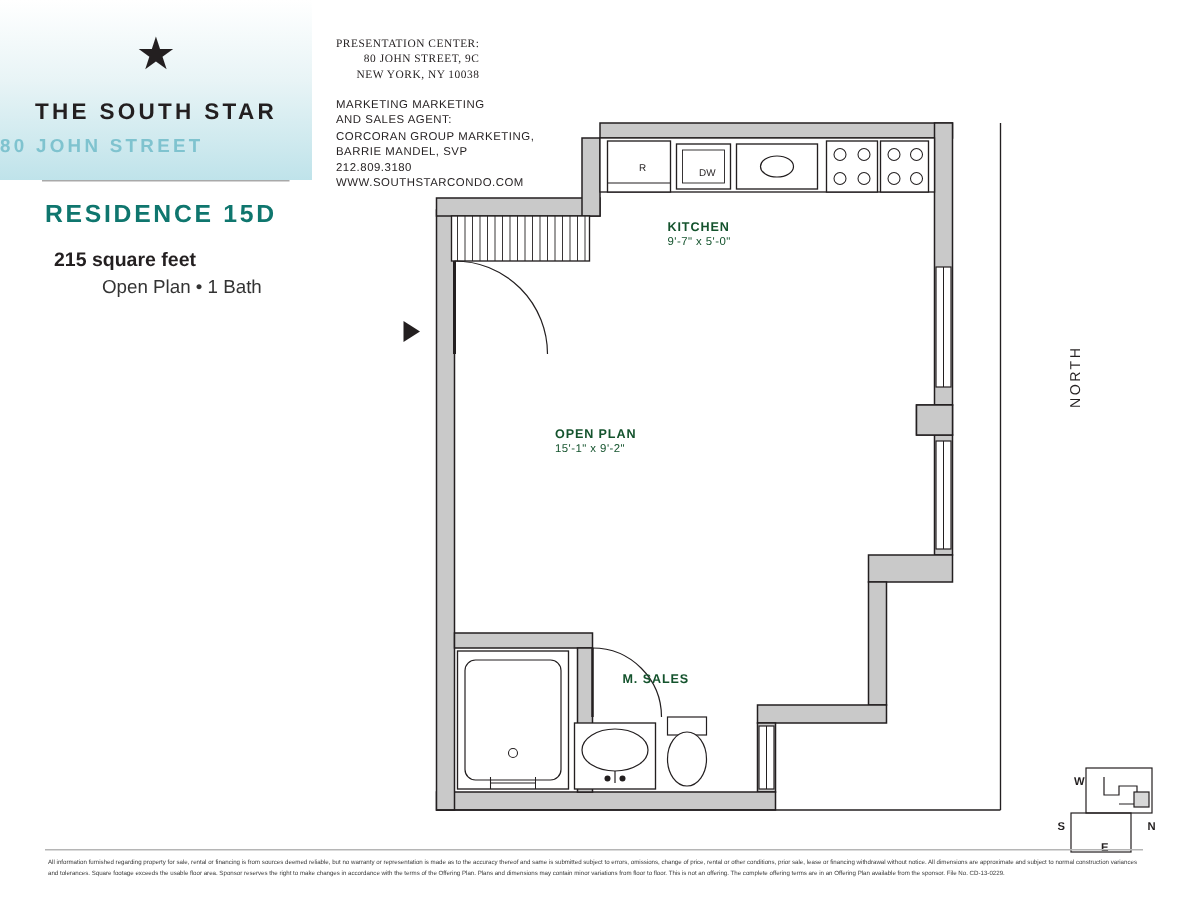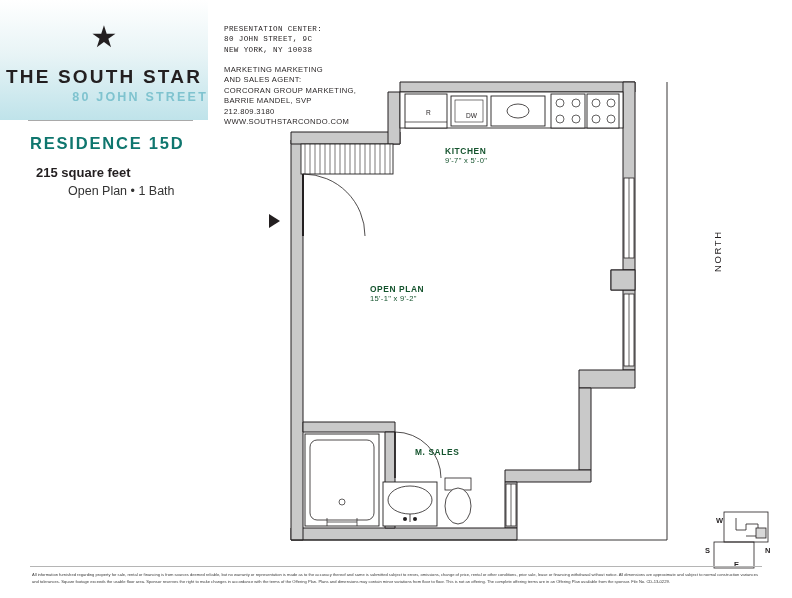--- a/index.html
+++ b/index.html
@@ -26,29 +26,29 @@
     left: 50%; top: 22px;
     transform: translateX(-50%);
     font-size: 30px;
     line-height: 30px;
     color: #231f20;
   }
   .brand-name {
     position: absolute;
     left: 0; right: 0; top: 66px;
     text-align: center;
-    font-size: 19px;
+    font-size: 15px;
     font-weight: bold;
     letter-spacing: 2.2px;
     color: #231f20;
   }
   .brand-addr {
     position: absolute;
     left: 0; right: 0; top: 90px;
-    text-align: right;
+    text-align: left;
     font-size: 12.5px;
     font-weight: bold;
     letter-spacing: 2.2px;
     color: #7fc3cf;
   }
   .brand-rule {
     position: absolute;
     left: 28px; top: 120px;
     width: 165px; height: 1px;
     background: #a9a9a9;
@@ -186,21 +186,21 @@
   <div class="brand-star">★</div>
   <div class="brand-name">THE SOUTH STAR</div>
   <div class="brand-addr">80 JOHN STREET</div>
 </div>
 <div class="brand-rule"></div>
 
 <div class="residence-title">RESIDENCE 15D</div>
 <div class="sqft">215 square feet</div>
 <div class="planline">Open Plan • 1 Bath</div>
 
-<pre class="contact-a" style="font-family:Liberation Mono, monospace;margin:0;">PRESENTATION CENTER:
+<pre class="contact-a" style="font-family:Liberation Serif, serif;margin:0;text-align:right;">PRESENTATION CENTER:
 80 JOHN STREET, 9C
 NEW YORK, NY 10038</pre>
 <pre class="contact-b" style="font-family:'Liberation Sans',sans-serif;margin:0;">MARKETING MARKETING
 AND SALES AGENT:
 CORCORAN GROUP MARKETING,
 BARRIE MANDEL, SVP
 212.809.3180
 WWW.SOUTHSTARCONDO.COM</pre>
 
 <div class="plan">

